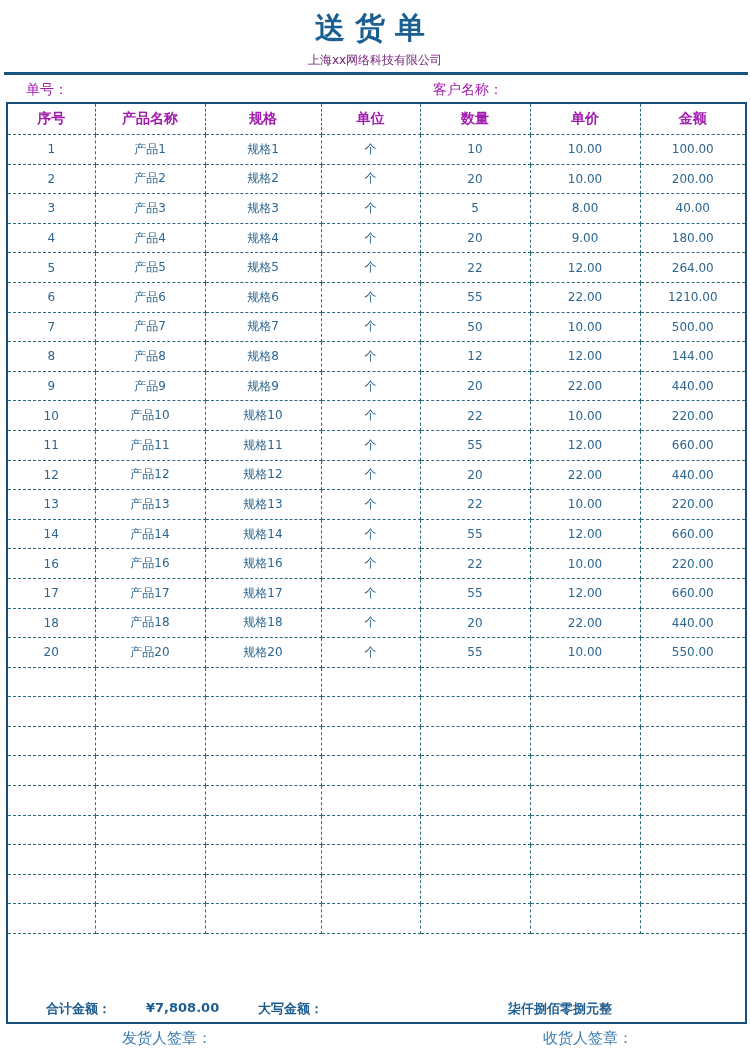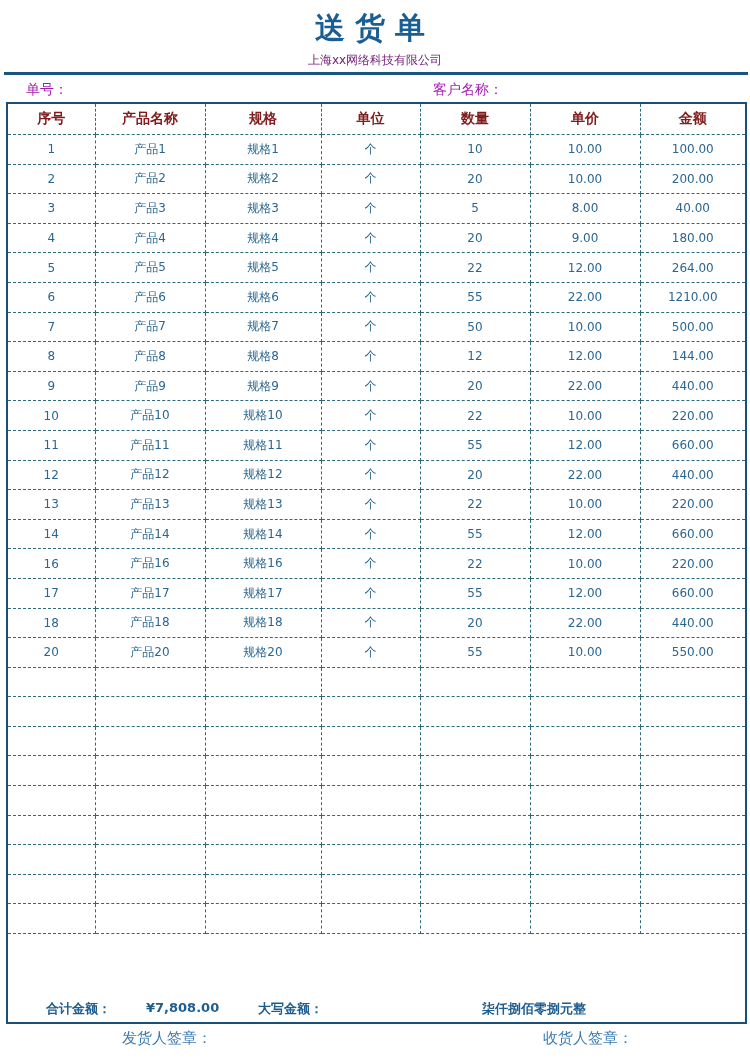--- a/index.html
+++ b/index.html
@@ -12,21 +12,21 @@
   .rule { position:absolute; top:72px; left:4px; width:744px; height:3px; background:#1a5580; }
   .meta { position:absolute; top:81px; font-size:14px; color:#a21caf; }
   .meta.order { left:26px; }
   .meta.cust { left:433px; }
   .box { position:absolute; top:102px; left:6px; width:737px; height:918px;
          border:2px solid #1a4f7a; box-sizing:content-box; }
   table { border-collapse:collapse; width:737px; table-layout:fixed; }
   td, th { border-right:1px dashed #2d6a7a; border-bottom:1px dashed #2d6a7a;
            text-align:center; padding:0; height:28.6px; font-size:12px;
            color:#2c6690; font-weight:normal; }
-  th { font-weight:bold; font-size:14px; color:#7f1d1d; height:30px;margin-top:33px; }
+  th { font-weight:bold; font-size:14px; color:#a21caf; height:30px;margin-top:33px; }
   tr td:last-child, tr th:last-child { border-right:none; }
   .sum { position:absolute; left:0; top:889px; width:737px; height:29px;
          font-size:13px; font-weight:bold; color:#1e5d8f; }
   .sum span { position:absolute; top:7px;margin-left:32px; }
   .sig { position:absolute; top:1029px; font-size:15px; color:#3a7ab0;margin-left:10px; }
 </style>
 </head>
 <body>
 
 <div class="title">送货单</div>
@@ -300,18 +300,18 @@
           <td></td>
           <td></td>
           <td></td>
         </tr>
       </tbody>
   </table>
   <div class="sum">
     <span style="left:6px">合计金额：</span>
     <span style="left:106px">¥7,808.00</span>
     <span style="left:218px">大写金额：</span>
-    <span style="left:442px">柒仟捌佰零捌元整</span>
+    <span style="left:468px">柒仟捌佰零捌元整</span>
   </div>
 </div>
 
 <div class="sig" style="left:112px">发货人签章：</div>
 <div class="sig" style="left:533px">收货人签章：</div>
 
 </body></html>

